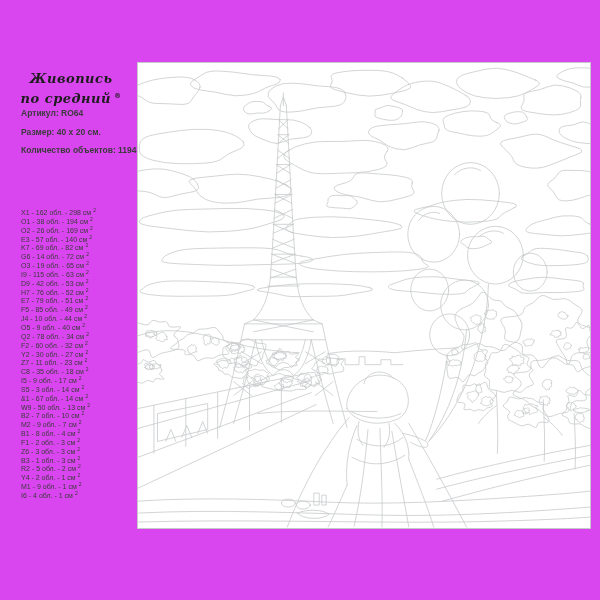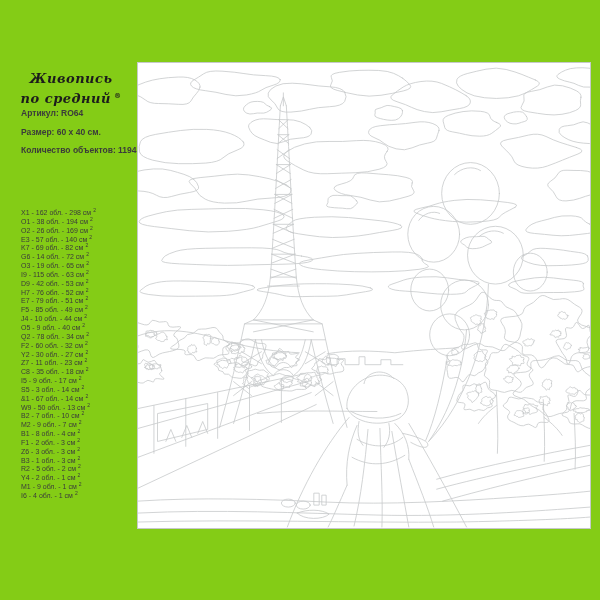--- a/index.html
+++ b/index.html
@@ -1,21 +1,21 @@
 <!DOCTYPE html>
 <html><head>
 <meta charset="utf-8">
 <style>
   html,body{margin:0;padding:0;}
   body{
     width:600px;height:600px;background:#ffffff;
     font-family:"Liberation Sans",sans-serif;color:#3b3b3b;
     overflow:hidden;
   }
-  .page{position:relative;width:600px;height:600px;background:#84cc16;}
+  .page{position:relative;width:600px;height:600px;background:#d946ef;}
 
   
   .brand{
     position:absolute;top:70px;left:8px;width:126px;text-align:center;
     font-family:"DejaVu Serif",serif;font-weight:bold;font-style:italic;
     font-size:13px;line-height:17px;color:#1c1c1c;letter-spacing:.5px;
   }
   .brand .tm{font-size:7px;vertical-align:super;font-style:normal;margin-left:3px;}
   .info{position:absolute;top:104px;left:21px;font-size:8.5px;}
   .info .line{line-height:18.6px;white-space:nowrap;font-weight:bold;}
@@ -36,21 +36,21 @@
 
 <div class="page">
 
   <div class="brand">
     <div>Живопись</div>
     <div><span>по средний</span><span class="tm">®</span></div>
   </div>
 
   <div class="info">
       <div class="line">Артикул: RO64</div>
-      <div class="line">Размер: 60 х 40 см.</div>
+      <div class="line">Размер: 40 х 20 см.</div>
       <div class="line">Количество объектов: 1194</div>
     </div>
 
   <div class="color-list">
       <div class="row"><span>X1 - 162 обл. - 298 см</span><sup>2</sup></div>
       <div class="row"><span>O1 - 38 обл. - 194 см</span><sup>2</sup></div>
       <div class="row"><span>O2 - 26 обл. - 169 см</span><sup>2</sup></div>
       <div class="row"><span>E3 - 57 обл. - 140 см</span><sup>2</sup></div>
       <div class="row"><span>K7 - 69 обл. - 82 см</span><sup>2</sup></div>
       <div class="row"><span>G6 - 14 обл. - 72 см</span><sup>2</sup></div>

